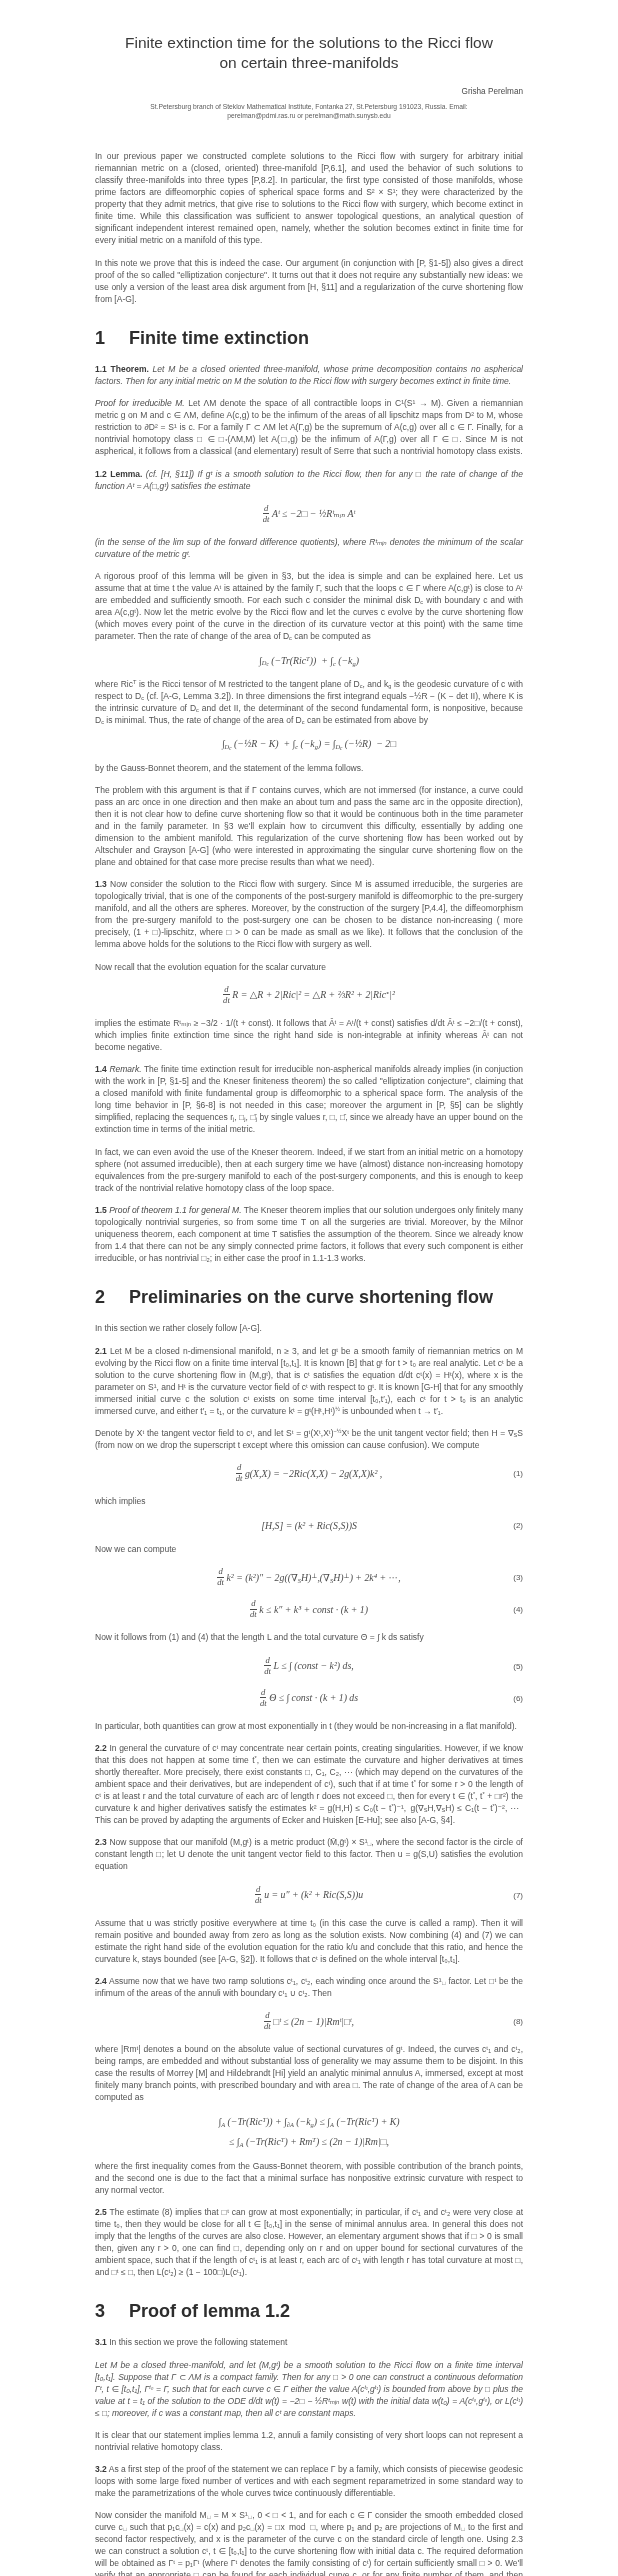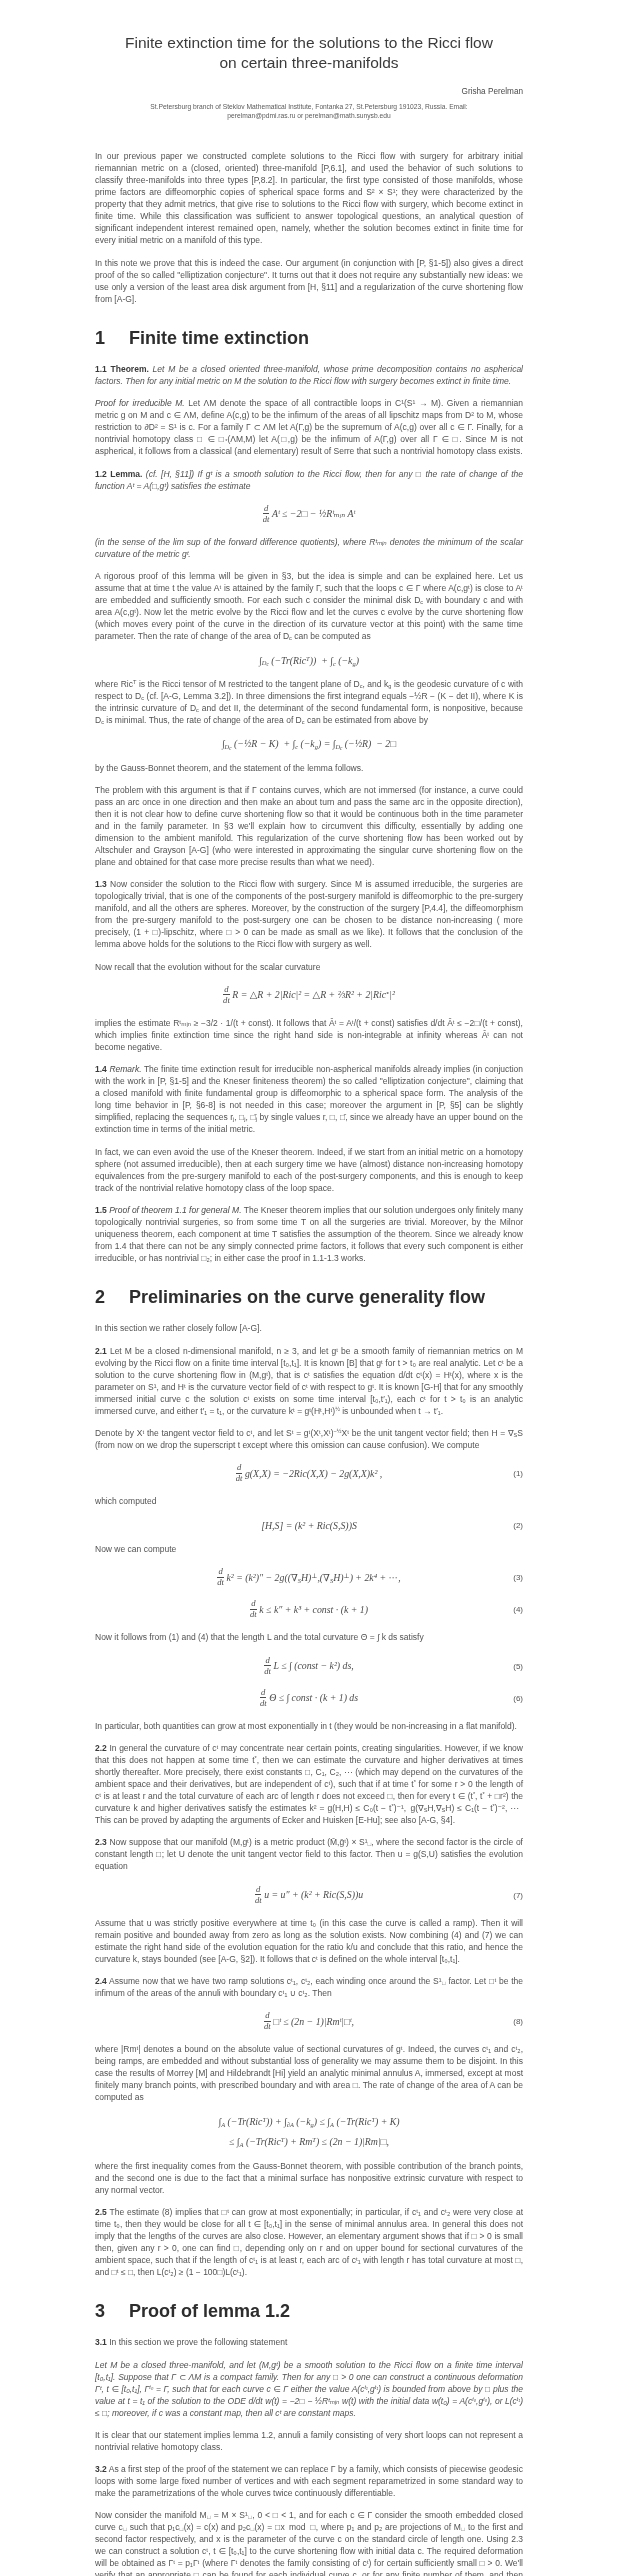--- a/index.html
+++ b/index.html
@@ -96,56 +96,56 @@
   <div class="eq">
     <span class="ebody">∫<sub>D<sub>c</sub></sub> (−½R − K) + ∫<sub>c</sub> (−k<sub>g</sub>) = ∫<sub>D<sub>c</sub></sub> (−½R) − 2□</span>
   </div>
 
   <p class="body">by the Gauss-Bonnet theorem, and the statement of the lemma follows.</p>
 
   <p class="body">The problem with this argument is that if Γ contains curves, which are not immersed (for instance, a curve could pass an arc once in one direction and then make an about turn and pass the same arc in the opposite direction), then it is not clear how to define curve shortening flow so that it would be continuous both in the time parameter and in the family parameter. In §3 we'll explain how to circumvent this difficulty, essentially by adding one dimension to the ambient manifold. This regularization of the curve shortening flow has been worked out by Altschuler and Grayson [A-G] (who were interested in approximating the singular curve shortening flow on the plane and obtained for that case more precise results than what we need).</p>
 
   <p class="body"><b class="lead">1.3</b> <span>Now consider the solution to the Ricci flow with surgery. Since M is assumed irreducible, the surgeries are topologically trivial, that is one of the components of the post-surgery manifold is diffeomorphic to the pre-surgery manifold, and all the others are spheres. Moreover, by the construction of the surgery [P,4.4], the diffeomorphism from the pre-surgery manifold to the post-surgery one can be chosen to be distance non-increasing ( more precisely, (1 + □)-lipschitz, where □ &gt; 0 can be made as small as we like). It follows that the conclusion of the lemma above holds for the solutions to the Ricci flow with surgery as well.</span></p>
 
-  <p class="body">Now recall that the evolution without for the scalar curvature</p>
+  <p class="body">Now recall that the evolution equation for the scalar curvature</p>
 
   <div class="eq">
     <span class="frac">
         <span class="fn">d</span>
         <span class="fd">dt</span>
       </span>
     <span class="ebody">R = △R + 2|Ric|² = △R + ⅔R² + 2|Ric<sup>∘</sup>|²</span>
   </div>
 
   <p class="body">implies the estimate Rᵗₘᵢₙ ≥ −3/2 · 1/(t + const). It follows that Âᵗ = Aᵗ/(t + const) satisfies d/dt Âᵗ ≤ −2□/(t + const), which implies finite extinction time since the right hand side is non-integrable at infinity whereas Âᵗ can not become negative.</p>
 
   <p class="body"><b class="lead">1.4</b> <i class="lead2">Remark.</i> <span>The finite time extinction result for irreducible non-aspherical manifolds already implies (in conjuction with the work in [P, §1-5] and the Kneser finiteness theorem) the so called "elliptization conjecture", claiming that a closed manifold with finite fundamental group is diffeomorphic to a spherical space form. The analysis of the long time behavior in [P, §6-8] is not needed in this case; moreover the argument in [P, §5] can be slightly simplified, replacing the sequences r<sub>j</sub>, □<sub>j</sub>, □̄<sub>j</sub> by single values r, □, □̄, since we already have an upper bound on the extinction time in terms of the initial metric.</span></p>
 
   <p class="body">In fact, we can even avoid the use of the Kneser theorem. Indeed, if we start from an initial metric on a homotopy sphere (not assumed irreducible), then at each surgery time we have (almost) distance non-increasing homotopy equivalences from the pre-surgery manifold to each of the post-surgery components, and this is enough to keep track of the nontrivial relative homotopy class of the loop space.</p>
 
   <p class="body"><b class="lead">1.5</b> <i class="lead2">Proof of theorem 1.1 for general M.</i> <span>The Kneser theorem implies that our solution undergoes only finitely many topologically nontrivial surgeries, so from some time T on all the surgeries are trivial. Moreover, by the Milnor uniqueness theorem, each component at time T satisfies the assumption of the theorem. Since we already know from 1.4 that there can not be any simply connected prime factors, it follows that every such component is either irreducible, or has nontrivial □₂; in either case the proof in 1.1-1.3 works.</span></p>
 
-  <h2><span class="h-num">2</span><span class="h-title">Preliminaries on the curve generality flow</span></h2>
+  <h2><span class="h-num">2</span><span class="h-title">Preliminaries on the curve shortening flow</span></h2>
 
   <p class="body">In this section we rather closely follow [A-G].</p>
 
   <p class="body"><b class="lead">2.1</b> <span>Let M be a closed n-dimensional manifold, n ≥ 3, and let gᵗ be a smooth family of riemannian metrics on M evolving by the Ricci flow on a finite time interval [t₀,t₁]. It is known [B] that gᵗ for t &gt; t₀ are real analytic. Let cᵗ be a solution to the curve shortening flow in (M,gᵗ), that is cᵗ satisfies the equation d/dt cᵗ(x) = Hᵗ(x), where x is the parameter on S¹, and Hᵗ is the curvature vector field of cᵗ with respect to gᵗ. It is known [G-H] that for any smoothly immersed initial curve c the solution cᵗ exists on some time interval [t₀,t′₁), each cᵗ for t &gt; t₀ is an analytic immersed curve, and either t′₁ = t₁, or the curvature kᵗ = gᵗ(Hᵗ,Hᵗ)<sup>½</sup> is unbounded when t → t′₁.</span></p>
 
   <p class="body">Denote by Xᵗ the tangent vector field to cᵗ, and let Sᵗ = gᵗ(Xᵗ,Xᵗ)<sup>−½</sup>Xᵗ be the unit tangent vector field; then H = ∇<sub>S</sub>S (from now on we drop the superscript t except where this omission can cause confusion). We compute</p>
 
   <div class="eq">
     <span class="frac">
         <span class="fn">d</span>
         <span class="fd">dt</span>
       </span>
     <span class="ebody">g(X,X) = −2Ric(X,X) − 2g(X,X)k² ,</span>
     <span class="eqtag">(1)</span>
   </div>
 
-  <p class="body">which computed</p>
+  <p class="body">which implies</p>
 
   <div class="eq">
     <span class="ebody">[H,S] = (k² + Ric(S,S))S</span>
     <span class="eqtag">(2)</span>
   </div>
 
   <p class="body">Now we can compute</p>
 
   <div class="eq">
     <span class="frac">

